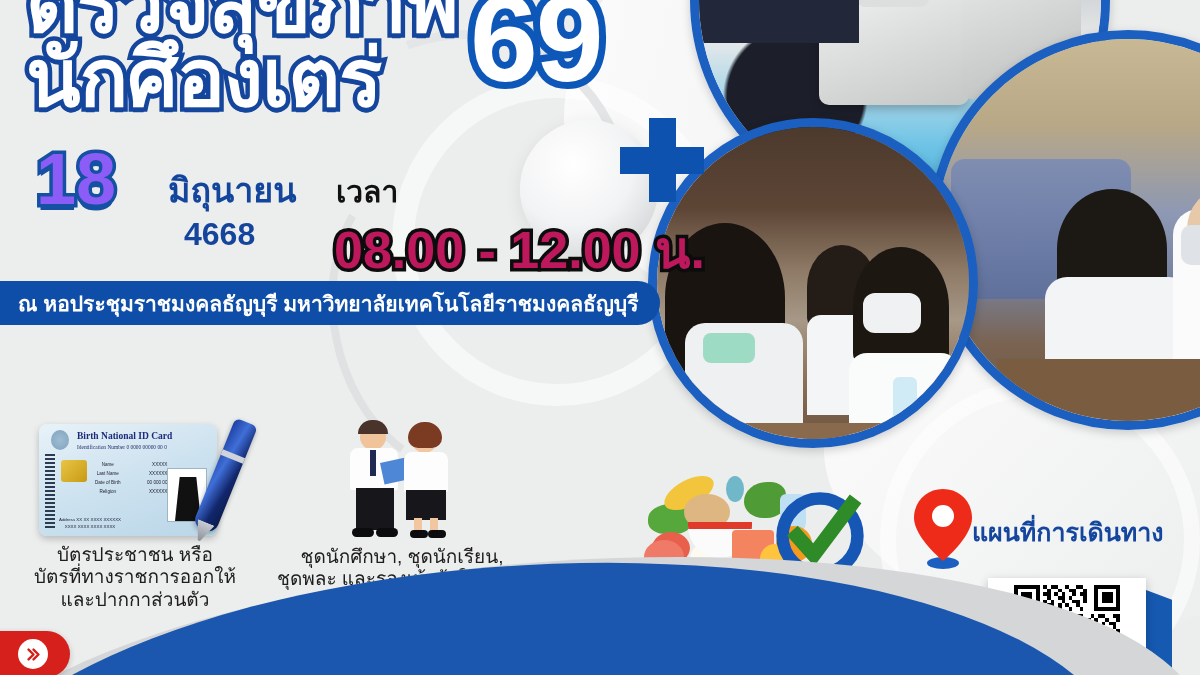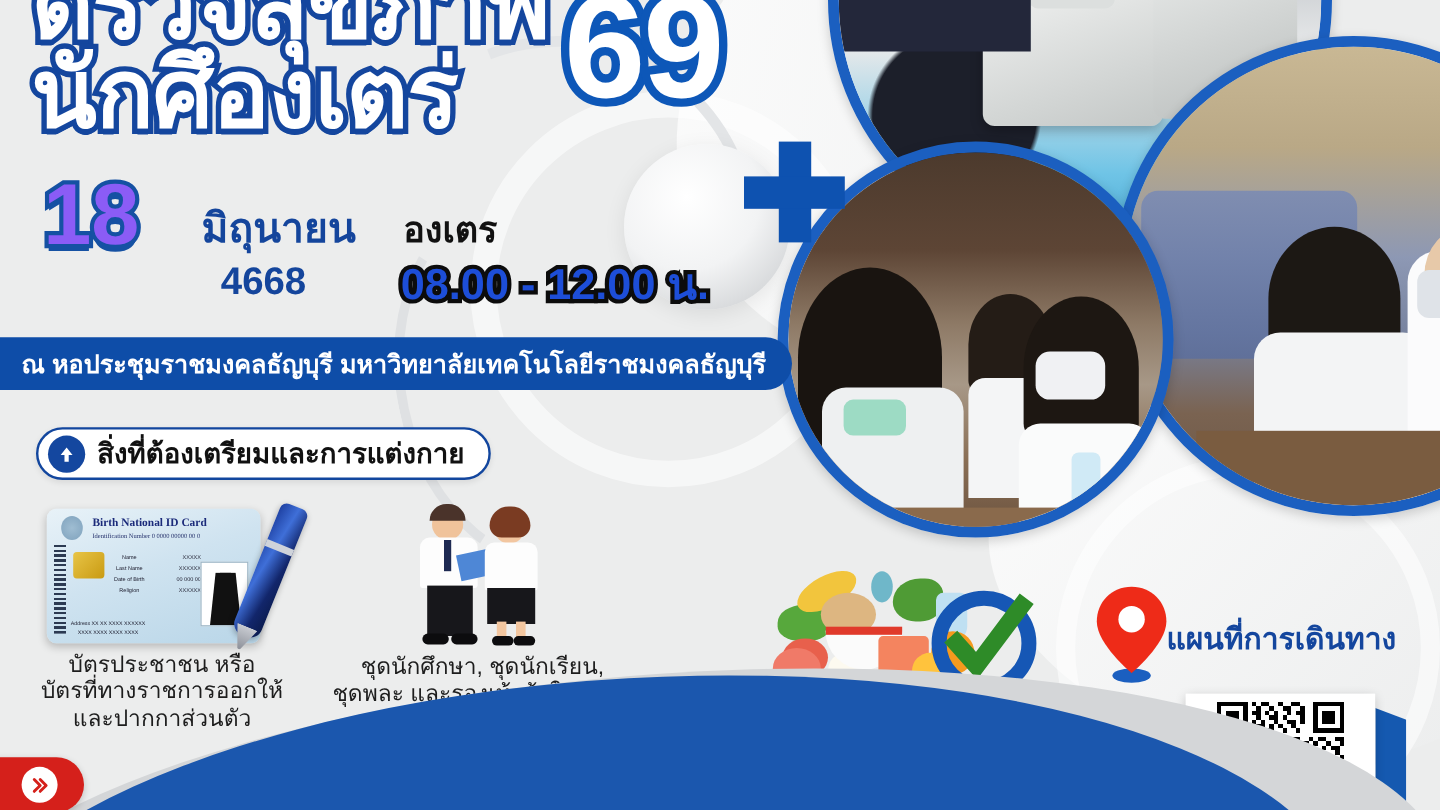--- a/index.html
+++ b/index.html
@@ -98,21 +98,21 @@
   .yearth {
     position: absolute; left: 184px; top: 216px;
     font-size: 32px; font-weight: 700; color: #14459c;
   }
   .timelabel {
     position: absolute; left: 336px; top: 168px;
     font-size: 30px; font-weight: 700; color: #111;
   }
   .timeval {
     position: absolute; left: 334px; top: 208px;
-    font-size: 36px; font-weight: 900; color: #1d4ed8;
+    font-size: 52px; font-weight: 900; color: #be185d;
     -webkit-text-stroke: 7px #0c0c0c;
     paint-order: stroke fill;
     letter-spacing: 0px;
     white-space: nowrap;
   }
 
   
   .venue-bar {
     position: absolute; left: -24px; top: 281px;
     height: 44px;
@@ -329,35 +329,27 @@
   <div class="headline">
     <span>ตรวจสุขภาพ</span>
     <span class="l2">นักศึองเตร่</span>
   </div>
   <div class="year69">69</div>
   <div class="plus-mark"></div>
 
   <div class="daynum">18</div>
   <div class="month">มิถุนายน</div>
   <div class="yearth">4668</div>
-  <div class="timelabel">องเตร</div>
+  <div class="timelabel">เวลา</div>
   <div class="timeval">08.00 - 12.00 น.</div>
 
   <div class="venue-bar">
     <span>ณ หอประชุมราชมงคลธัญบุรี มหาวิทยาลัยเทคโนโลยีราชมงคลธัญบุรี</span>
   </div>
 
-  <div class="prep-pill">
-    <span class="up-icon">
-      <svg width="17" height="17" viewBox="0 0 24 24">
-          <path d="M12 4 L19 13 H14.5 V21 H9.5 V13 H5 Z" fill="#ffffff"></path>
-        </svg>
-    </span>
-    <span class="ptext">สิ่งที่ต้องเตรียมและการแต่งกาย</span>
-  </div>
 
   <div class="item" id="item-id">
     <div class="idcard-wrap">
       <div class="idcard">
         <div class="idc-garuda"></div>
         <div class="idc-title">Birth National ID Card</div>
         <div class="idc-sub">Identification Number  0 0000 00000 00 0</div>
         <div class="idc-barcode"></div>
         <div class="idc-chip"></div>
         <div class="idc-lines">

